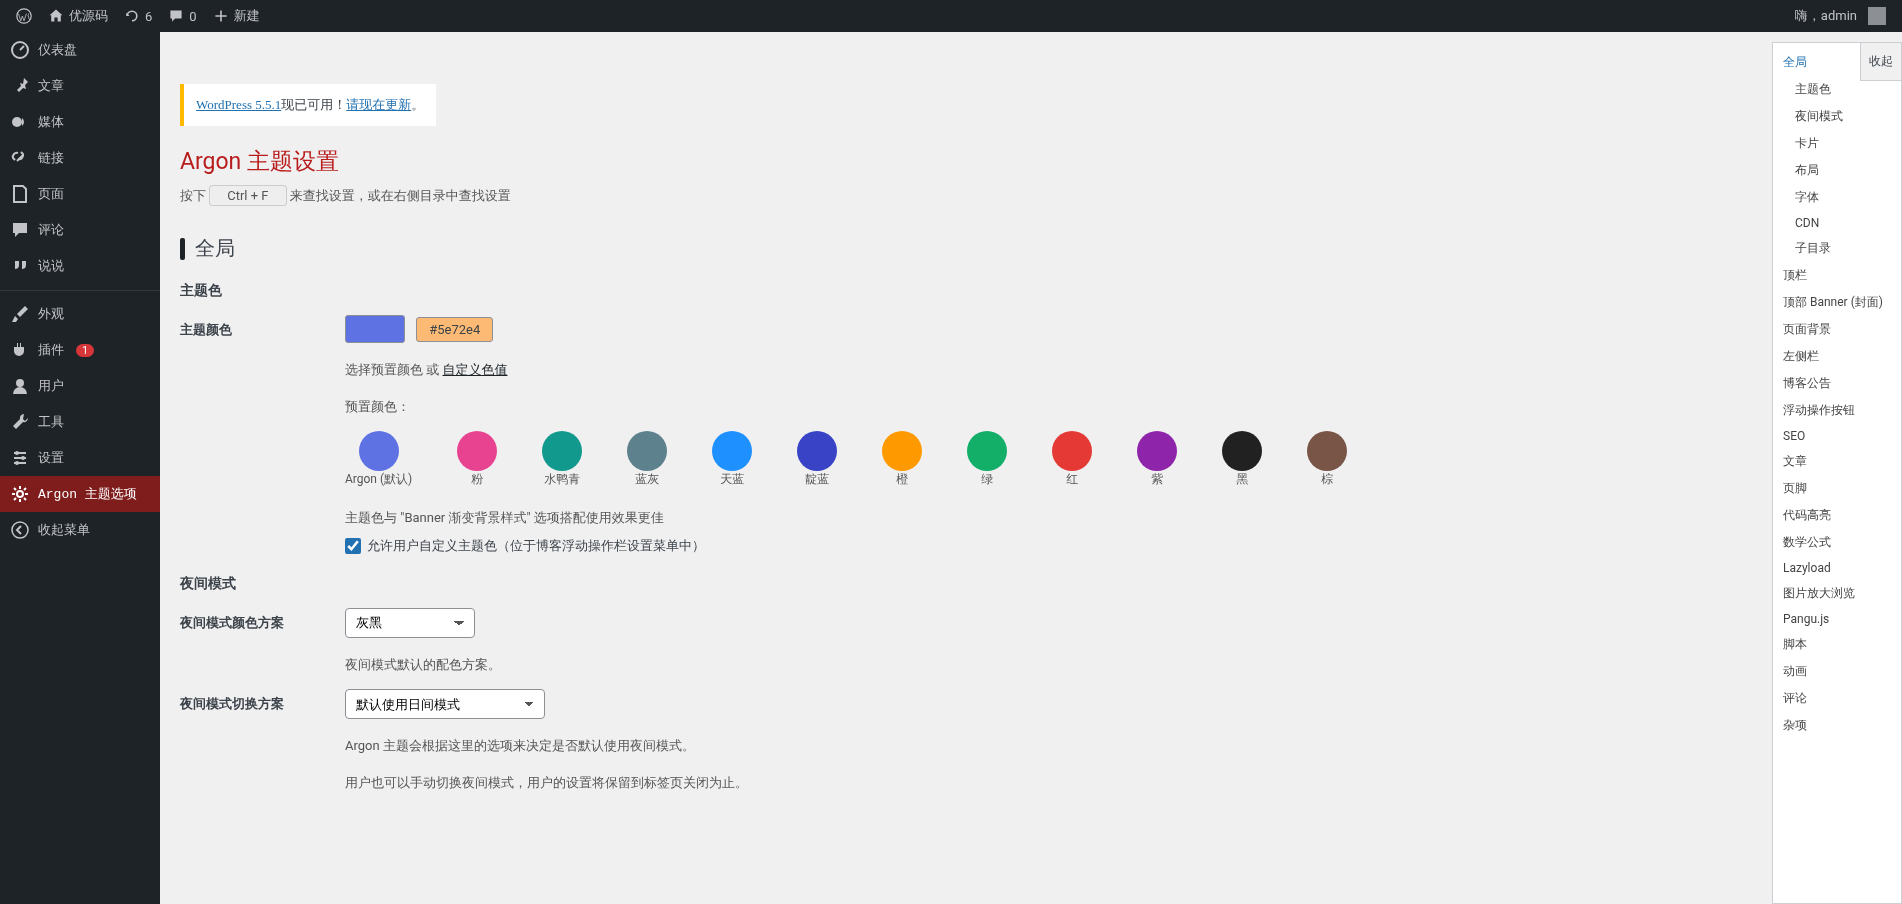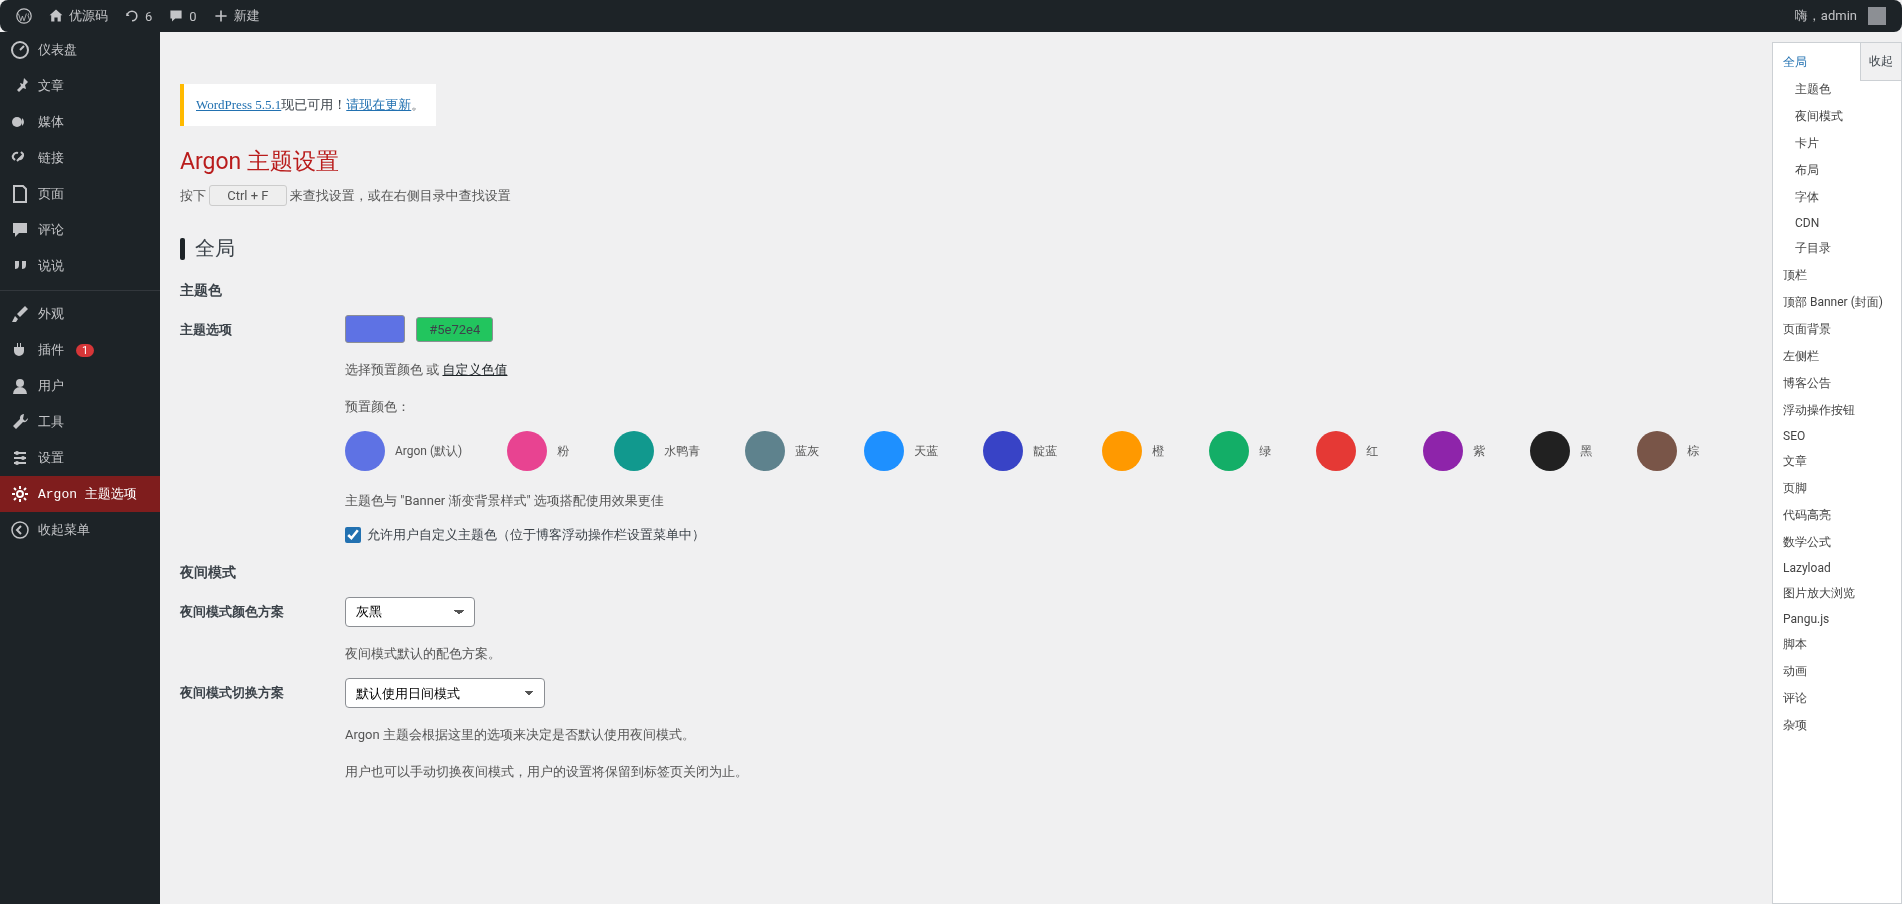--- a/index.html
+++ b/index.html
@@ -1,19 +1,19 @@
 <!DOCTYPE html>
 <html><head>
 <meta charset="utf-8">
 <style>
 * { margin: 0; padding: 0; box-sizing: border-box; }
 body { font-family: -apple-system, BlinkMacSystemFont, "Segoe UI", Roboto, "Helvetica Neue", sans-serif; font-size: 13px; color: #3c434a; background: #f0f0f1; }
 
 
-.topbar { background: #1d2327; color: #c3c4c7; height: 32px; display: flex; align-items: center; justify-content: space-between; padding: 0 8px; font-size: 13px; border-radius: 8px; }
+.topbar { background: #1d2327; color: #c3c4c7; height: 32px; display: flex; align-items: center; justify-content: space-between; padding: 0 8px; font-size: 13px; }
 .topbar-left, .topbar-right { display: flex; align-items: center; gap: 0; }
 .topbar-item { padding: 0 8px; height: 32px; display: flex; align-items: center; gap: 5px; cursor: pointer; }
 .topbar-icon { width: 16px; height: 16px; display: inline-flex; align-items: center; justify-content: center; }
 .avatar-box { width: 18px; height: 18px; background: #8c8f94; margin-left: 6px; }
 
 
 .sidebar { position: fixed; left: 0; top: 32px; bottom: 0; width: 160px; background: #1d2327; color: #c3c4c7; overflow-y: auto; }
 .sidebar-item { display: flex; align-items: center; gap: 8px; padding: 8px 10px; cursor: pointer; }
 .sidebar-item.active { background: #7f1d1d; color: #fff; font-family: Liberation Mono, monospace; }
 .sidebar-icon { width: 20px; height: 20px; display: inline-flex; align-items: center; justify-content: center; font-size: 16px; }
@@ -32,30 +32,30 @@
 
 .subsection { font-size: 14px; font-weight: 600; margin: 20px 0 15px; }
 
 .setting-row { display: flex; align-items: flex-start; margin-bottom: 15px; }
 .setting-label { width: 165px; font-weight: 600; padding-top: 6px; font-size: 13px; }
 .setting-control { flex: 1; }
 .desc { color: #555; font-size: 13px; margin-top: 17px; line-height: 1.5; }
 .desc a { color: #1d2327; text-decoration: underline; }
 
 .color-preview { width: 60px; height: 28px; background: #5e72e4; border: 1px solid #8c8f94; border-radius: 3px; display: inline-block; vertical-align: middle; margin-right: 8px; }
-.color-value { display: inline-block; border: 1px solid #8c8f94; border-radius: 3px; padding: 4px 12px; background: #22c55e; vertical-align: middle; }
+.color-value { display: inline-block; border: 1px solid #8c8f94; border-radius: 3px; padding: 4px 12px; background: #fdba74; vertical-align: middle; }
 
 .swatch-container { display: flex; gap: 45px; margin: 15px 0 20px; flex-wrap: wrap; }
-.swatch-item { display: flex; flex-direction: row; align-items: center; gap: 10px; cursor: pointer; }
+.swatch-item { display: flex; flex-direction: column; align-items: center; cursor: pointer; }
 .swatch-circle { width: 40px; height: 40px; border-radius: 50%; }
 .swatch-label { font-size: 12px; color: #555; }
 
 select { padding: 4px 28px 4px 10px; border: 1px solid #8c8f94; border-radius: 4px; background: #fff; min-width: 200px; height: 30px; font-size: 13px; appearance:none; background-image: linear-gradient(45deg, transparent 50%, #555 50%), linear-gradient(135deg, #555 50%, transparent 50%); background-position: calc(100% - 15px) 12px, calc(100% - 10px) 12px; background-size: 5px 5px; background-repeat: no-repeat; }
 input[type=checkbox] { width: 16px; height: 16px; margin-right: 6px; accent-color: #2271b1; }
-.checkbox-row { display: flex; align-items: center; margin-top: 15px; }
+.checkbox-row { display: flex; align-items: center; margin-top: 9px; }
 
 
 .rightnav { position: fixed; right: 0; top: 42px; bottom: 0; width: 130px; background: #fff; border: 1px solid #ccd0d4; font-size: 12px; overflow-y: auto; }
 .rightnav-collapse { position: fixed; right: 0; top: 42px; background: #f0f0f1; border: 1px solid #ccd0d4; padding: 10px 8px; font-size: 12px; cursor: pointer; z-index: 2; }
 .rightnav-item { padding: 5px 10px; cursor: pointer; color: #444; }
 .rightnav-item.active { color: #2271b1; }
 .rightnav-item.sub { padding-left: 22px; }
 
 svg { display: block; }
 </style>
@@ -277,21 +277,21 @@
     <span>按下 </span><kbd>Ctrl + F</kbd><span> 来查找设置，或在右侧目录中查找设置</span>
   </div>
 
   <div class="section-title">
       <span>全局</span>
     </div>
 
   <div class="subsection">主题色</div>
 
   <div class="setting-row">
-    <div class="setting-label">主题选项</div>
+    <div class="setting-label">主题颜色</div>
     <div class="setting-control">
       <span class="color-preview"></span>
       <span class="color-value">#5e72e4</span>
       <div class="desc">
         <span>选择预置颜色 或 </span><a href="#">自定义色值</a>
       </div>
       <div class="desc">预置颜色：</div>
       <div class="swatch-container" id="swatches">
           <div class="swatch-item">
             <div class="swatch-circle" style="background:#5e72e4"></div>

